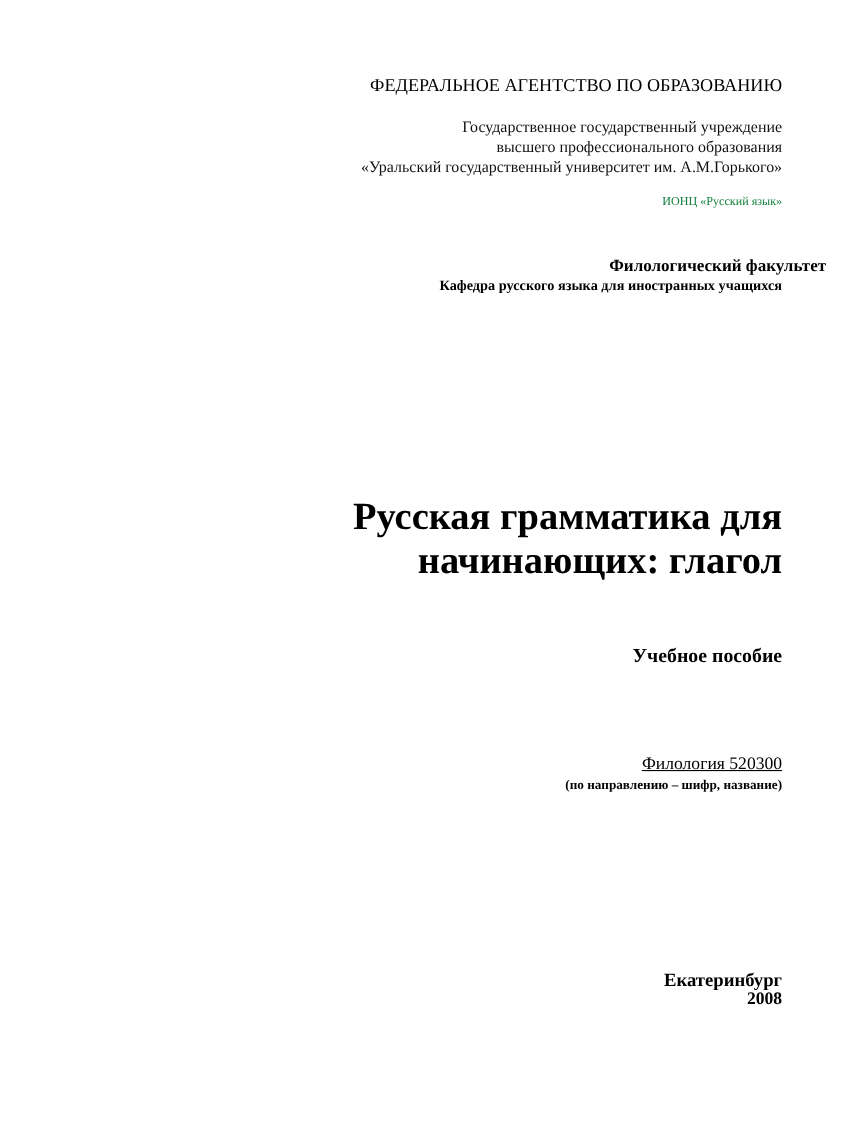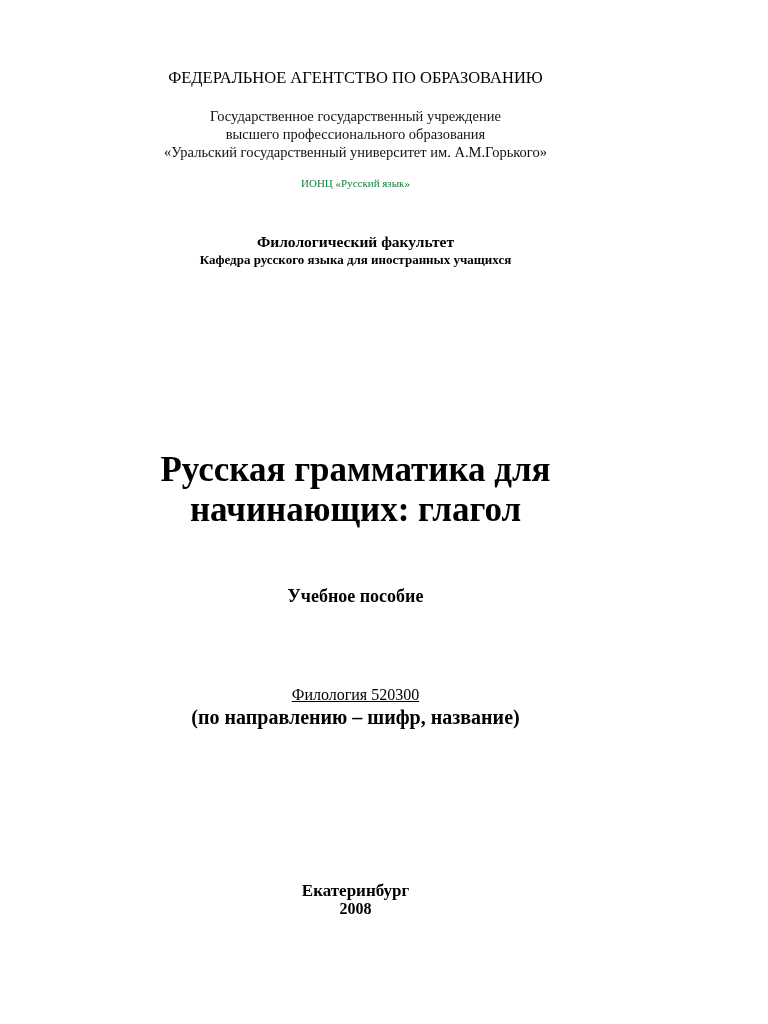--- a/index.html
+++ b/index.html
@@ -1,34 +1,34 @@
 <!DOCTYPE html>
 <html><head>
   <meta charset="utf-8">
   <style>
     html, body { margin: 0; padding: 0; background: #ffffff; }
     body {
       width: 768px; height: 1024px; position: relative; overflow: hidden;
       font-family: "Liberation Serif", "DejaVu Serif", serif; color: #000;
     }
-    .line { position: absolute; left: 0; width: 711px; text-align: center; white-space: nowrap; }
+    .line { position: absolute; left: 0; width: 711px; text-align: right; white-space: nowrap; }
     .agency { top: 68px; font-size: 16.5px; }
     .inst { font-size: 14.5px; color: #111; }
     .inst1 { top: 108px; }
     .inst2 { top: 126px; }
     .inst3 { top: 144px; }
     .ionc { top: 177px; font-size: 11px; color: #15803d; }
-    .faculty { top: 233px; font-size: 15.5px; font-weight: bold; }
+    .faculty { top: 233px; font-size: 15.5px; font-weight: bold; margin-left: 40px; }
     .dept { top: 252px; font-size: 13px; font-weight: bold; }
     .title { font-size: 35px; font-weight: bold; line-height: 40px; }
     .title1 { top: 450px; }
     .title2 { top: 490px; }
     .subtitle { top: 586px; font-size: 18px; font-weight: bold; }
     .spec { top: 686px; font-size: 16px; font-weight: normal; text-decoration: underline; }
-    .spec-note { top: 706px; font-size: 20px; font-weight: bold; }
+    .spec-note { top: 706px; font-size: 12px; font-weight: bold; }
     .city { top: 881px; font-size: 17px; font-weight: bold; }
     .year { top: 900px; font-size: 16px; font-weight: bold; }
   </style>
 </head>
 <body>
 
 <div>
   <div class="line agency">ФЕДЕРАЛЬНОЕ АГЕНТСТВО ПО ОБРАЗОВАНИЮ</div>
   <div class="line inst inst1">Государственное государственный учреждение</div>
   <div class="line inst inst2">высшего профессионального образования</div>

